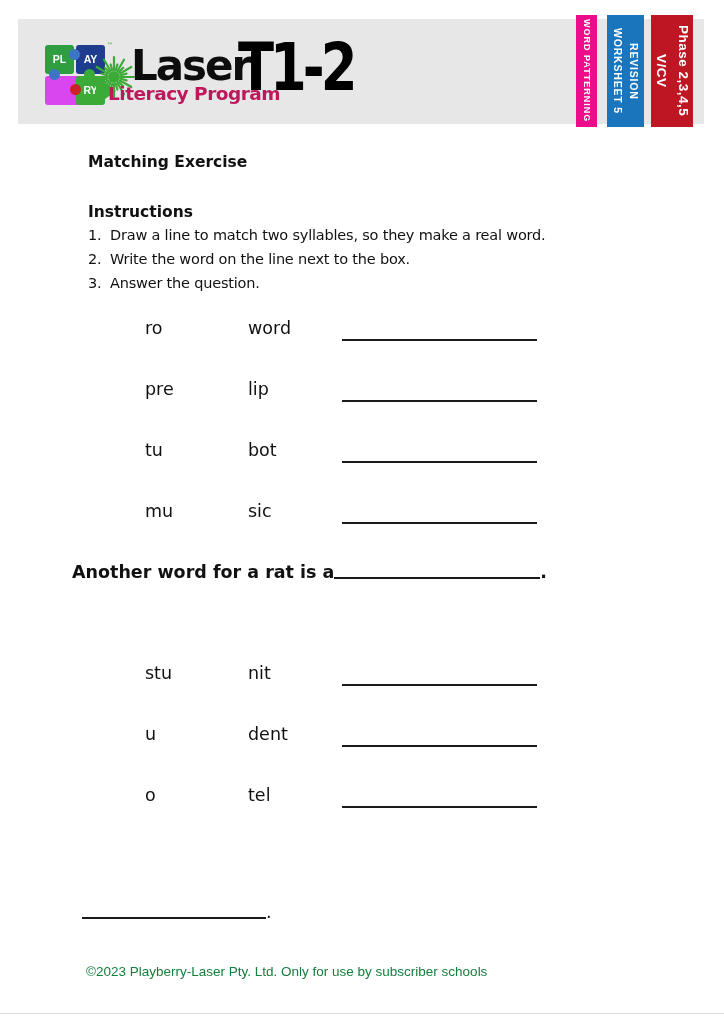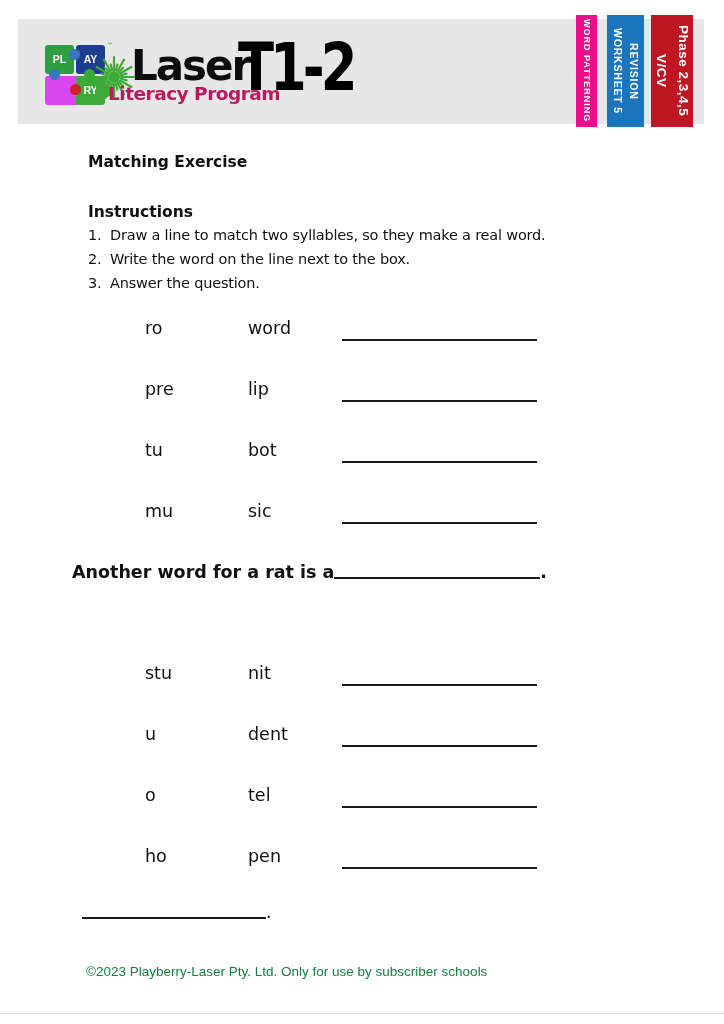--- a/index.html
+++ b/index.html
@@ -218,25 +218,20 @@
   <div class="m-row" style="top:724px">
     <span class="w1">u</span>
     <span class="w2">dent</span>
     <div class="line"></div>
   </div>
   <div class="m-row" style="top:785px">
     <span class="w1">o</span>
     <span class="w2">tel</span>
     <div class="line"></div>
   </div>
-  <div class="m-row" style="top:846px">
-    <span class="w1">ho</span>
-    <span class="w2">pen</span>
-    <div class="line"></div>
-  </div>
 
   <div class="question q2">
     <div class="qline"></div>
     <span>.</span>
   </div>
 
   <div class="footer">©2023 Playberry-Laser Pty. Ltd. Only for use by subscriber schools</div>
   <div class="page-edge"></div>
 </div>
 

